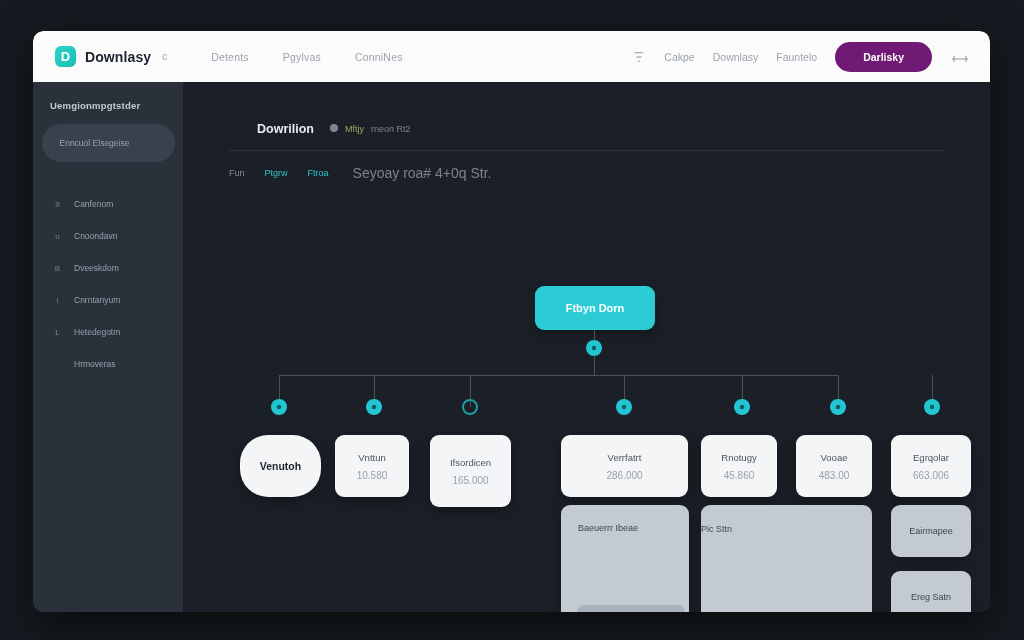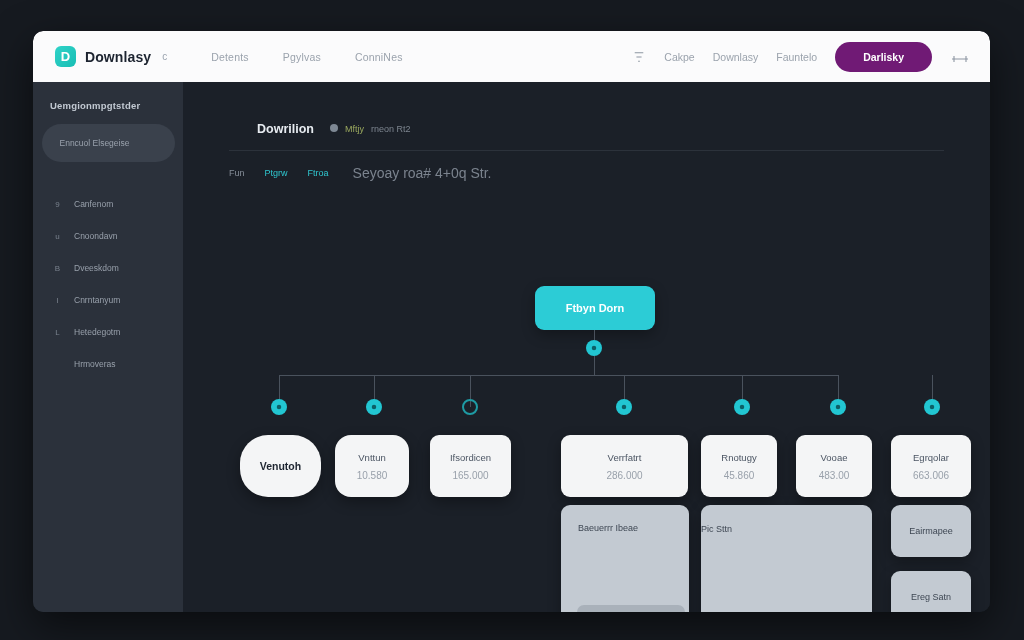--- a/index.html
+++ b/index.html
@@ -273,25 +273,25 @@
         </div>
       <div class="dot" style="left:741px; top:207px;">
         <svg viewBox="0 0 8 8" width="6" height="6" fill="currentColor">
             <circle cx="4" cy="4" r="3"></circle>
           </svg>
         </div>
 
       <div class="card" style="left:57px;  top:243px; width:81px;  height:62px;border-radius:28px;">
         <span class="c-title bold">Venutoh</span>
       </div>
-      <div class="card" style="left:152px; top:243px; width:74px;  height:62px;border-radius:16px;">
+      <div class="card" style="left:152px; top:243px; width:74px;  height:62px;">
         <span class="c-title">Vnttun</span>
         <span class="c-val">10.580</span>
       </div>
-      <div class="card" style="left:247px; top:243px; width:81px;  height:62px;">
+      <div class="card" style="left:247px; top:243px; width:81px;  height:72px;">
         <span class="c-title">Ifsordicen</span>
         <span class="c-val">165.000</span>
       </div>
       <div class="card" style="left:378px; top:243px; width:127px; height:62px;">
         <span class="c-title">Verrfatrt</span>
         <span class="c-val">286.000</span>
       </div>
       <div class="card" style="left:518px; top:243px; width:76px;  height:62px;">
         <span class="c-title">Rnotugy</span>
         <span class="c-val">45.860</span>

